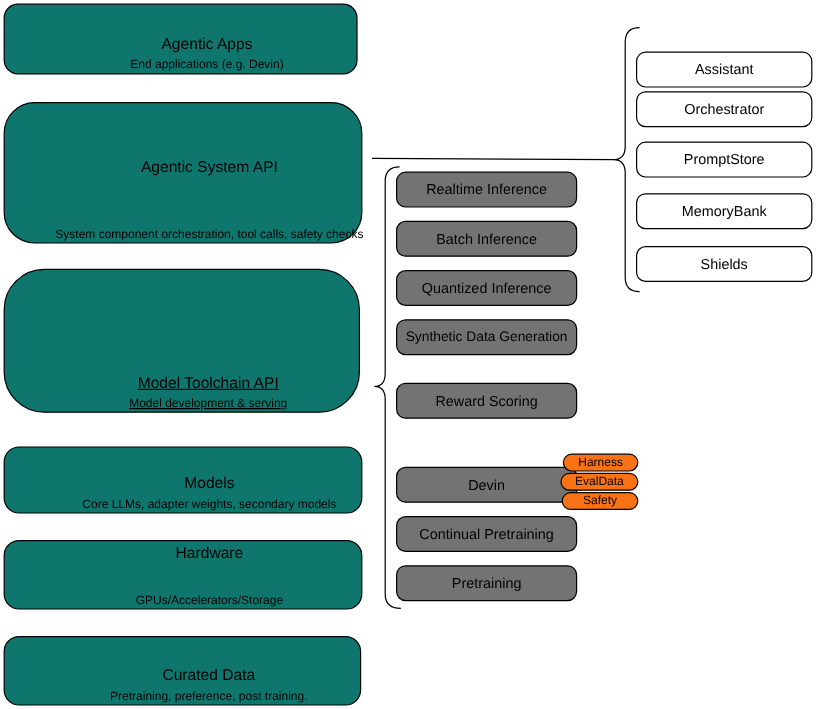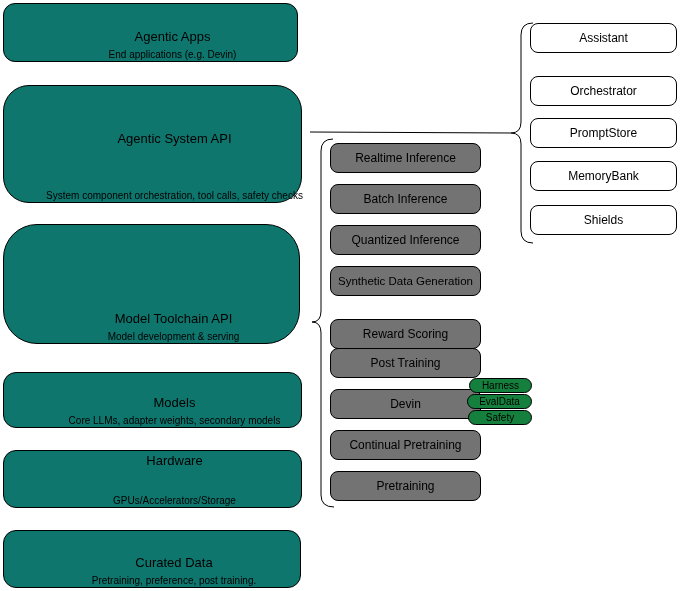--- a/index.html
+++ b/index.html
@@ -66,21 +66,21 @@
     white-space: nowrap;
     left: 530px;
     width: 147px;
     height: 30px;
   }
   .pill {
     position: absolute;
     box-sizing: border-box;
     border: 1px solid #000000;
     border-radius: 8px;
-    background: #15803d;
+    background: #f97316;
     display: flex;
     align-items: center;
     justify-content: center;
     font-size: 10px;
     white-space: nowrap;
     height: 15px;
     z-index: 5;
   }
   svg.overlay {
     position: absolute;
@@ -113,21 +113,21 @@
   <div class="lbox" style="left:3px; top:3px; width:295px; height:59px; border-radius:12px;">
     <div class="title">Agentic Apps</div>
     <div class="subtitle">End applications (e.g. Devin)</div>
   </div>
 
   <div class="lbox" style="left:3px; top:85px; width:299px; height:118px; border-radius:26px;gap:39px;">
     <div class="title">Agentic System API</div>
     <div class="subtitle">System component orchestration, tool calls, safety checks</div>
   </div>
 
-  <div class="lbox" style="left:3px; top:224px; width:297px; height:120px; border-radius:34px;">
+  <div class="lbox" style="left:3px; top:224px; width:297px; height:120px; border-radius:34px;text-decoration:underline;">
     <div class="title">Model Toolchain API</div>
     <div class="subtitle">Model development &amp; serving</div>
   </div>
 
   <div class="lbox" style="left:3px; top:372px; width:299px; height:56px; border-radius:13px;">
     <div class="title">Models</div>
     <div class="subtitle">Core LLMs, adapter weights, secondary models</div>
   </div>
 
   <div class="lbox" style="left:3px; top:450px; width:299px; height:58px; border-radius:13px;gap:22px;">
@@ -148,44 +148,41 @@
   </div>
   <div class="sbox" style="left:330px; top:266px; font-size:11.5px;">
     <span>Synthetic Data Generation</span>
   </div>
   <div class="sbox" style="left:330px; top:225px;">
     <span>Quantized Inference</span>
   </div>
   <div class="sbox" style="left:330px; top:319px;">
     <span>Reward Scoring</span>
   </div>
-  <div class="sbox" style="left:330px; top:348px;">
-    <span>Post Training</span>
-  </div>
   <div class="sbox" style="left:330px; top:389px;">
     <span>Devin</span>
   </div>
   <div class="sbox" style="left:330px; top:430px;">
     <span>Continual Pretraining</span>
   </div>
   <div class="sbox" style="left:330px; top:471px;">
     <span>Pretraining</span>
   </div>
 
   <div class="pill" style="left:469px; top:378px; width:63px;">
     <span>Harness</span>
   </div>
   <div class="pill" style="left:467px; top:394px; width:65px;">
     <span>EvalData</span>
   </div>
   <div class="pill" style="left:468px; top:410px; width:64px;">
     <span>Safety</span>
   </div>
 
-  <div class="rbox" style="top:23px;">
+  <div class="rbox" style="top:43px;">
     <span>Assistant</span>
   </div>
   <div class="rbox" style="top:76px;">
     <span>Orchestrator</span>
   </div>
   <div class="rbox" style="top:118px;">
     <span>PromptStore</span>
   </div>
   <div class="rbox" style="top:161px;">
     <span>MemoryBank</span>

